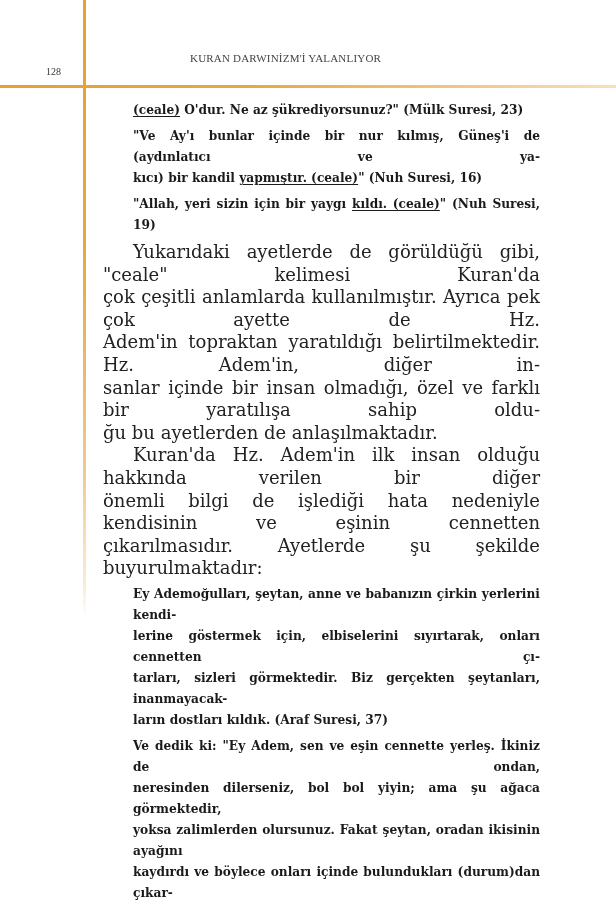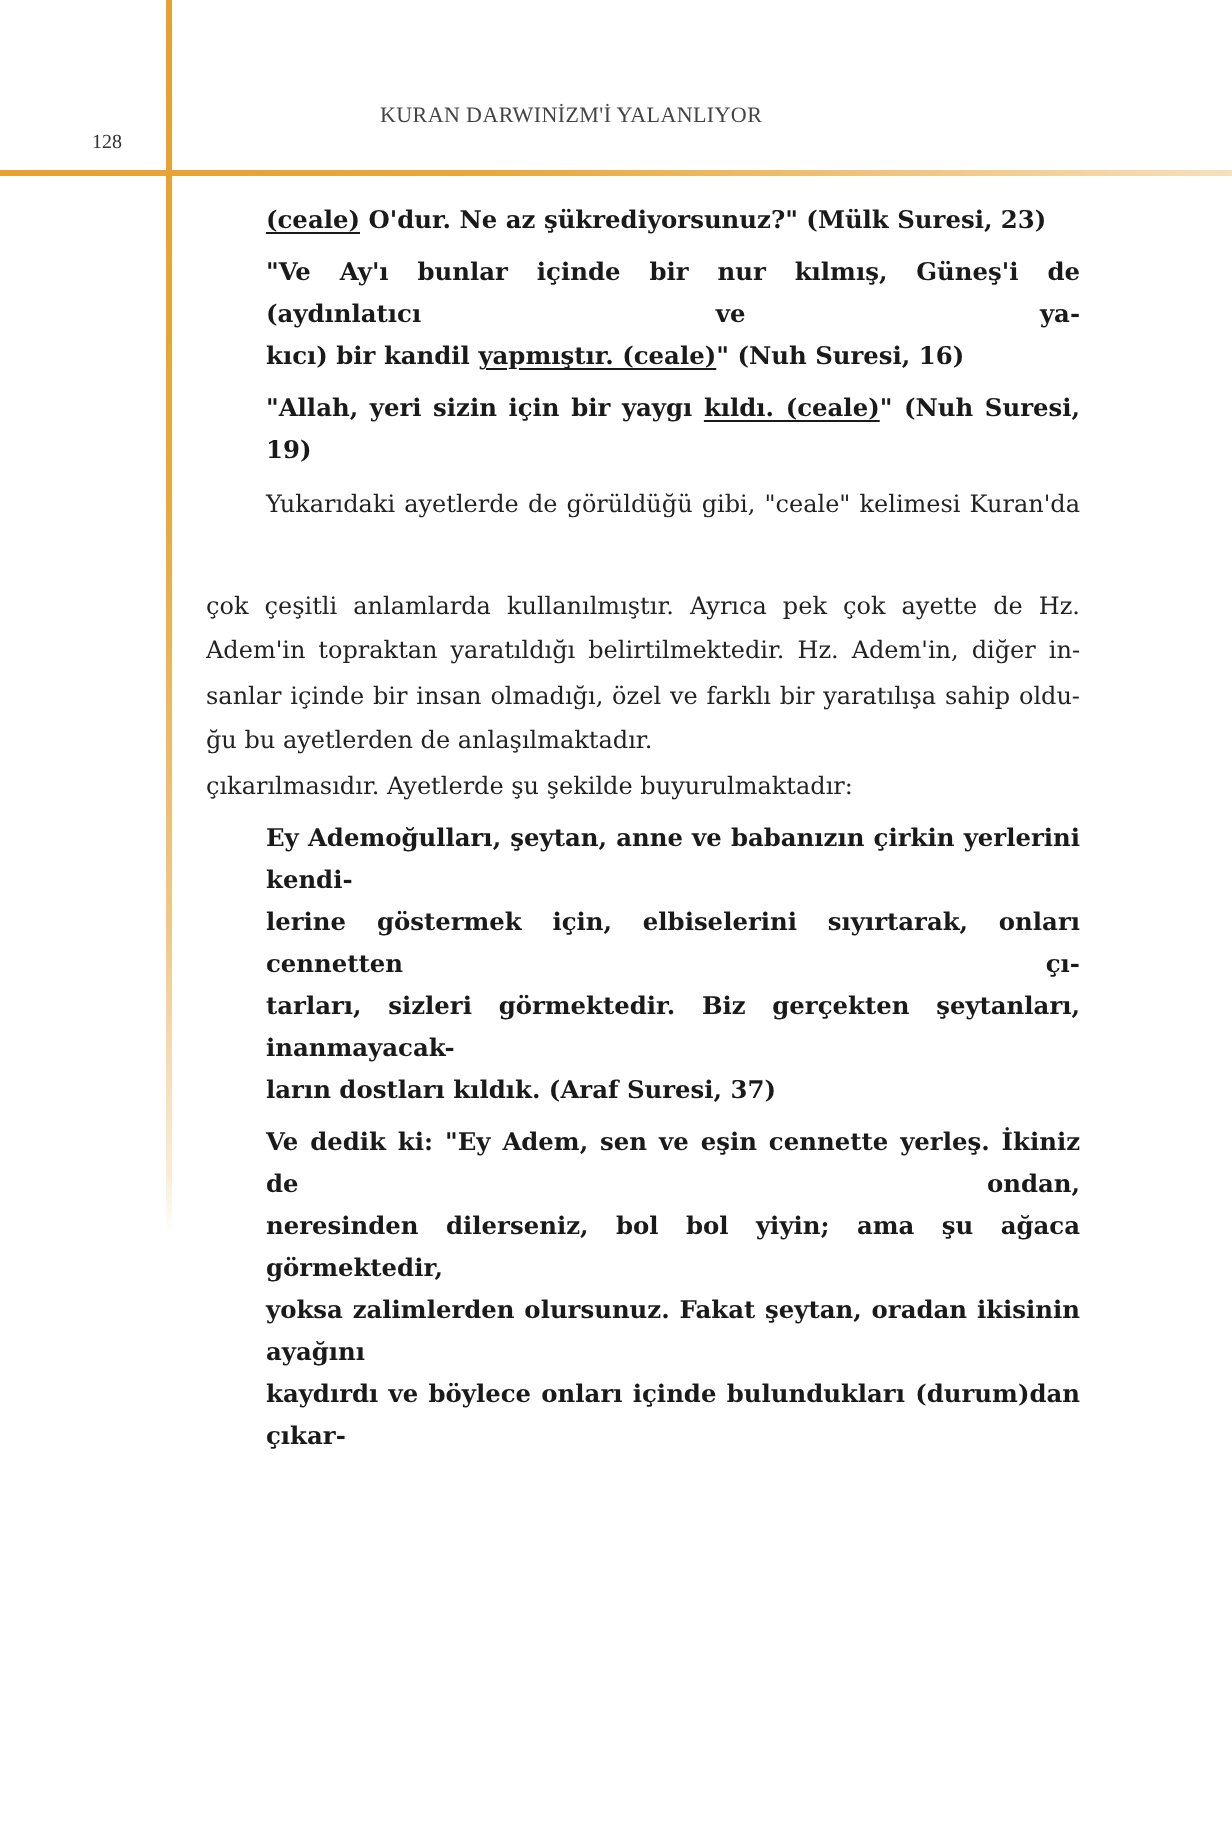--- a/index.html
+++ b/index.html
@@ -10,21 +10,21 @@
     .hline { position: absolute; left: 0; top: 85px; width: 616px; height: 3px;
       background: linear-gradient(to right, #e6a12f 0%, #e8a83c 40%, #f0c784 75%, #f6e0bd 100%); }
     .pagenum { position: absolute; left: 46px; top: 66px; font-family: "Liberation Serif", serif;
       font-size: 10px; color: #333; }
     .running { position: absolute; left: 190px; top: 52px; font-family: "Liberation Serif", serif;
       font-size: 11px; color: #444; letter-spacing: 0.2px; }
     .content { position: absolute; left: 133px; top: 100px; width: 407px; }
     .q { font-family: "DejaVu Serif", serif; font-weight: bold; font-size: 12.2px; line-height: 21px;
       color: #1a1a1a; text-align: justify; margin: 0 0 5px 0; }
     .u { text-decoration: underline; text-decoration-thickness: 1px; text-underline-offset: 2px; }
-    .p { font-family: "DejaVu Serif", serif; font-size: 12px; line-height: 22.6px; color: #222;
+    .p { font-family: "DejaVu Serif", serif; font-size: 18px; line-height: 22.6px; color: #222;
       text-align: justify; text-indent: 0; margin: 0; }
     .pwrap { position: relative; left: -30px; width: 437px; }
     .pwrap .p { text-indent: 30px; }
     .qwrap { margin-top: 4px; }
     .jl { display: block; text-align: justify; text-align-last: justify; white-space: normal; }
     .jl.last { text-align-last: left; }
   </style>
 </head>
 <body>
 
@@ -43,28 +43,30 @@
         <span class="jl"><span>"Ve Ay'ı bunlar içinde bir nur kılmış, Güneş'i de (aydınlatıcı ve ya-</span></span>
         <span class="jl last"><span>kıcı) bir kandil </span><span class="u">yapmıştır. (ceale)</span><span>" (Nuh Suresi, 16)</span></span>
       </div>
       <div class="q">
         <span class="jl last"><span>"Allah, yeri sizin için bir yaygı </span><span class="u">kıldı. (ceale)</span><span>" (Nuh Suresi, 19)</span></span>
       </div>
     </div>
   <div class="pwrap" style="margin-top:3px;">
     <div class="p" id="para1">
         <span class="jl" style="text-indent: 30px;">Yukarıdaki ayetlerde de görüldüğü gibi, "ceale" kelimesi Kuran'da</span>
-        <span class="jl" style="text-indent: 0px; margin-top: 28px;">çok çeşitli anlamlarda kullanılmıştır. Ayrıca pek çok ayette de Hz.</span>
+        <span class="jl" style="text-indent: 0px;">çok çeşitli anlamlarda kullanılmıştır. Ayrıca pek çok ayette de Hz.</span>
         <span class="jl" style="text-indent: 0px;">Adem'in topraktan yaratıldığı belirtilmektedir. Hz. Adem'in, diğer in-</span>
         <span class="jl" style="text-indent: 0px;">sanlar içinde bir insan olmadığı, özel ve farklı bir yaratılışa sahip oldu-</span>
         <span class="jl last" style="text-indent: 0px;">ğu bu ayetlerden de anlaşılmaktadır.</span>
       </div>
   </div>
   <div class="pwrap">
     <div class="p" id="para2">
+        <span class="jl" style="text-indent: 30px;">Kuran'da Hz. Adem'in ilk insan olduğu hakkında verilen bir diğer</span>
+        <span class="jl" style="text-indent: 0px;">önemli bilgi de işlediği hata nedeniyle kendisinin ve eşinin cennetten</span>
         <span class="jl last" style="text-indent: 0px;">çıkarılmasıdır. Ayetlerde şu şekilde buyurulmaktadır:</span>
       </div>
   </div>
   <div class="qwrap">
     <div class="q" id="qaraf">
         <span class="jl" style="text-indent: 0px;">Ey Ademoğulları, şeytan, anne ve babanızın çirkin yerlerini kendi-</span>
         <span class="jl" style="text-indent: 0px;">lerine göstermek için, elbiselerini sıyırtarak, onları cennetten çı-</span>
         <span class="jl" style="text-indent: 0px;">tarları, sizleri görmektedir. Biz gerçekten şeytanları, inanmayacak-</span>
         <span class="jl last" style="text-indent: 0px;">ların dostları kıldık. (Araf Suresi, 37)</span>
       </div>

